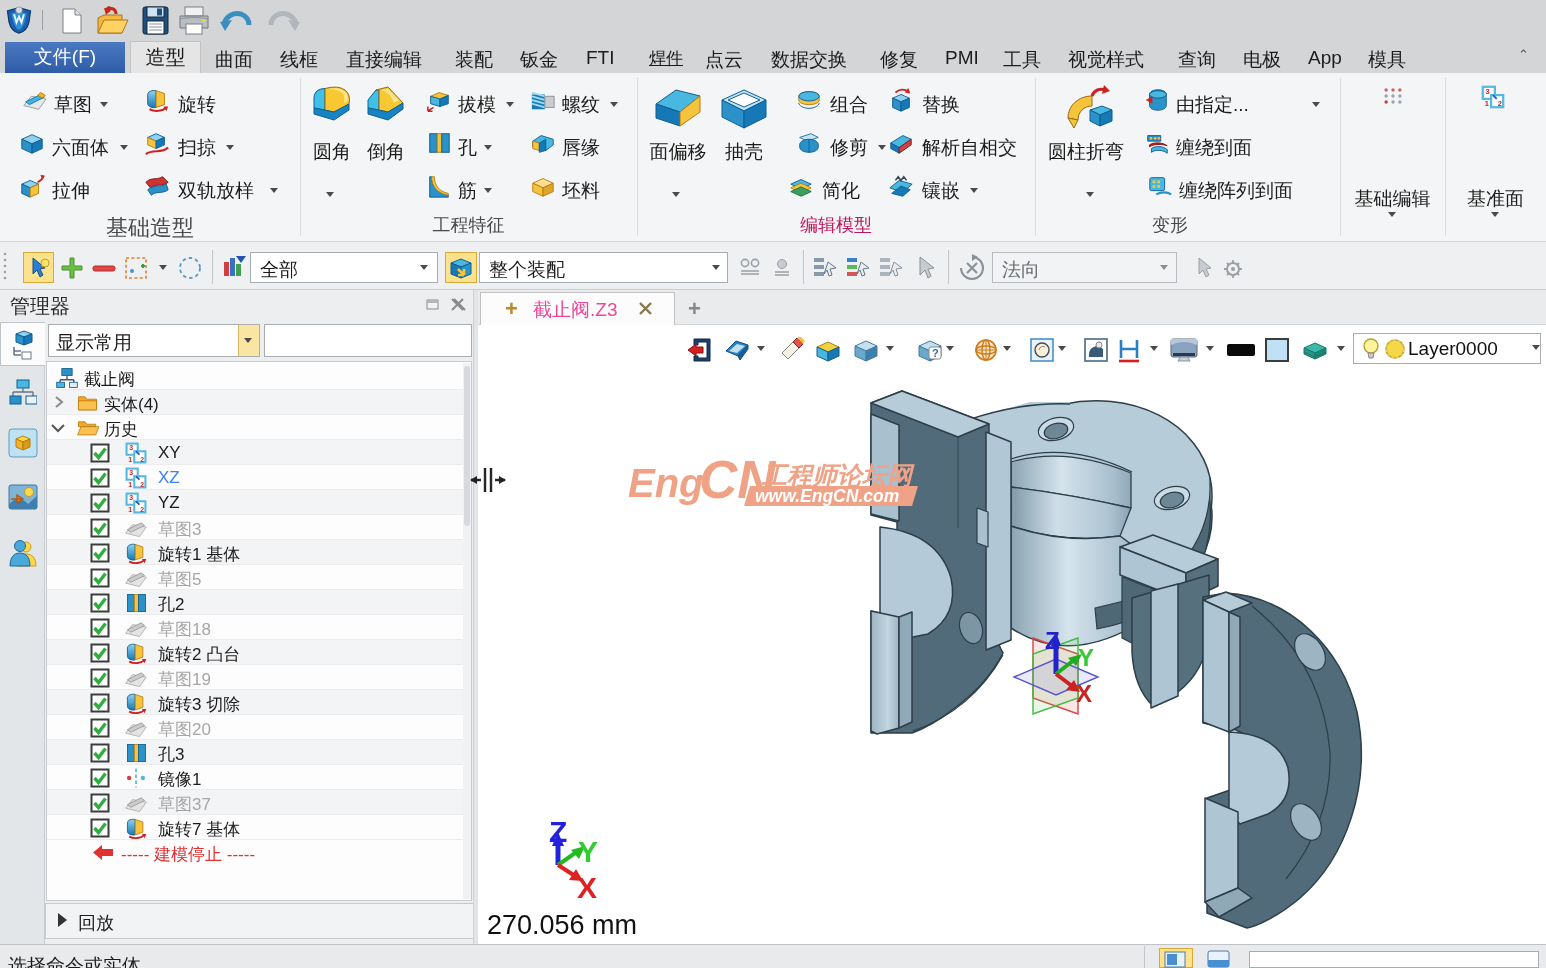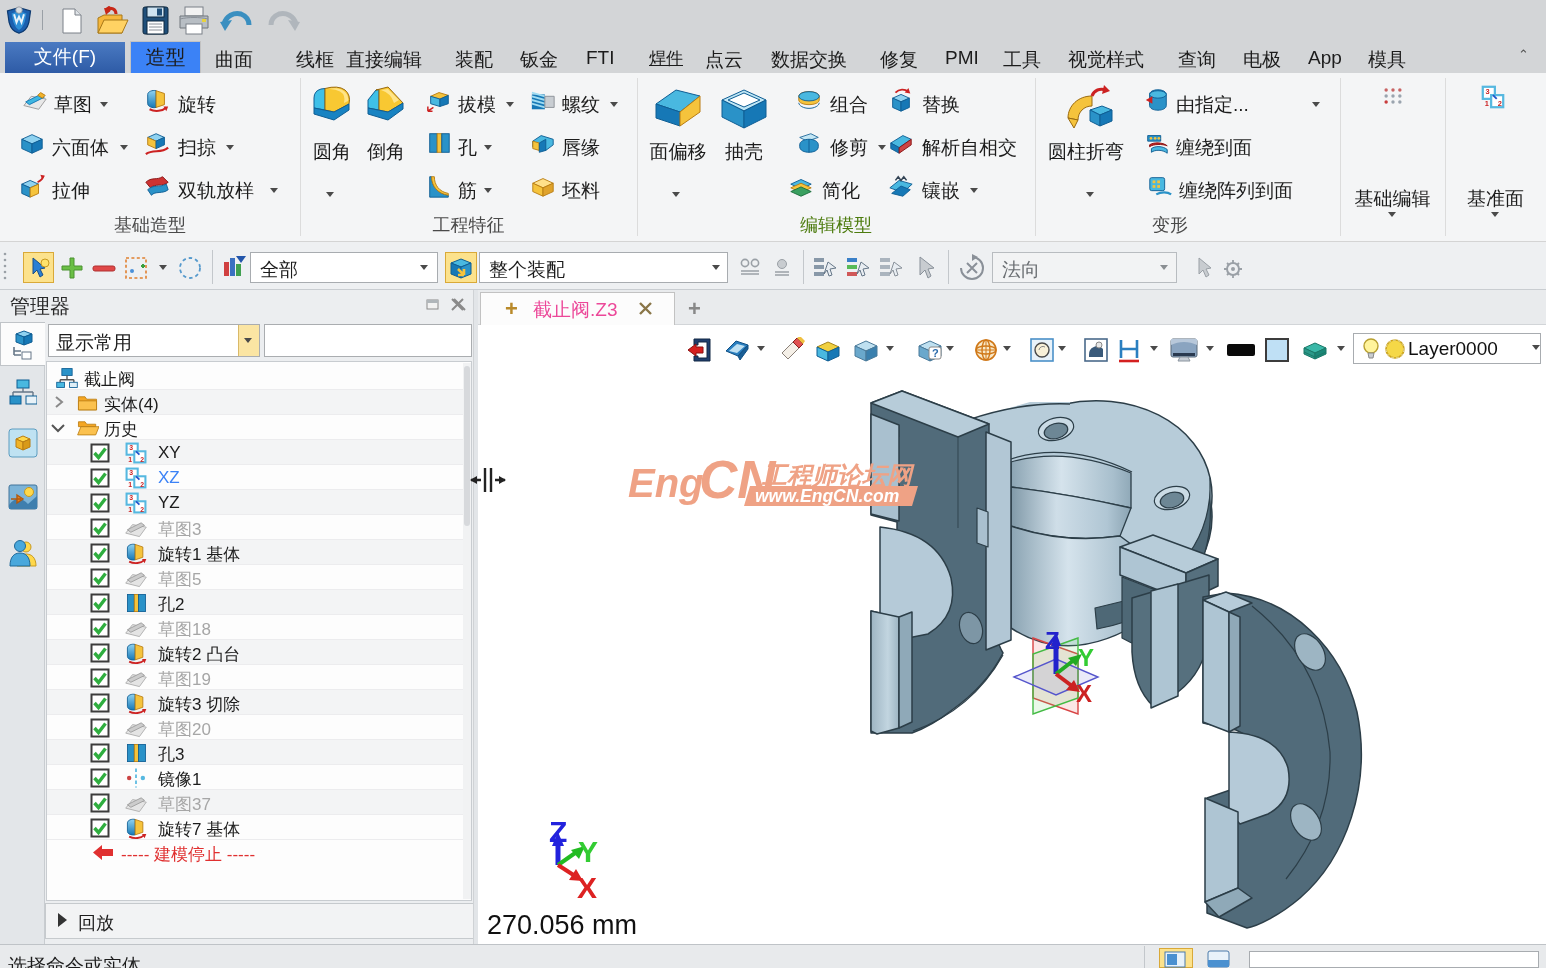--- a/index.html
+++ b/index.html
@@ -52,24 +52,24 @@
     <path d="M0 14 L12 12 L5 23 Z" fill="#3a8fc0"></path>
   </svg>
   <svg class="abs" style="left:268px;top:8px" width="32" height="26">
     <path d="M28 16 C26 8 18 4 11 6 C6 8 3 12 3 17" fill="none" stroke="#b0b6bc" stroke-width="5"></path>
     <path d="M32 14 L20 12 L27 23 Z" fill="#b0b6bc"></path>
   </svg>
 </div>
 
 <div class="abs" style="left:0;top:40px;width:1546px;height:33px;background:#d3d5d7;"></div>
 <div class="abs" style="left:5px;top:42px;width:120px;height:31px;background:linear-gradient(#4a7ac2,#2e5ba6);color:#fff;font-size:19px;text-align:center;line-height:30px;">文件(F)</div>
-<div class="abs" style="left:130px;top:41px;width:71px;height:32px;background:#3b82f6;border:1px solid #c2c2c2;border-bottom:none;color:#1c1c1c;font-size:20px;text-align:center;line-height:30px;">造型</div>
+<div class="abs" style="left:130px;top:41px;width:71px;height:32px;background:#e5e5e5;border:1px solid #c2c2c2;border-bottom:none;color:#1c1c1c;font-size:20px;text-align:center;line-height:30px;">造型</div>
 <div id="menutabs">
   <div class="abs txt" style="left:215px;top:47px;font-size:19px;">曲面</div>
-  <div class="abs txt" style="left:296px;top:47px;font-size:19px;">线框</div>
+  <div class="abs txt" style="left:280px;top:47px;font-size:19px;">线框</div>
   <div class="abs txt" style="left:346px;top:47px;font-size:19px;">直接编辑</div>
   <div class="abs txt" style="left:455px;top:47px;font-size:19px;">装配</div>
   <div class="abs txt" style="left:520px;top:47px;font-size:19px;">钣金</div>
   <div class="abs txt" style="left:586px;top:47px;font-size:19px;">FTI</div>
   <div class="abs txt" style="left:649px;top:47px;font-size:17px;text-decoration:underline;">焊件</div>
   <div class="abs txt" style="left:705px;top:47px;font-size:19px;">点云</div>
   <div class="abs txt" style="left:771px;top:47px;font-size:19px;">数据交换</div>
   <div class="abs txt" style="left:880px;top:47px;font-size:19px;">修复</div>
   <div class="abs txt" style="left:945px;top:47px;font-size:19px;">PMI</div>
   <div class="abs txt" style="left:1003px;top:47px;font-size:19px;">工具</div>
@@ -301,23 +301,23 @@
 </svg>
 
 <div id="ribbon">
 
   <div class="abs" style="left:300px;top:78px;width:1px;height:158px;background:#dcdcdc;"></div>
   <div class="abs" style="left:637px;top:78px;width:1px;height:158px;background:#dcdcdc;"></div>
   <div class="abs" style="left:1035px;top:78px;width:1px;height:158px;background:#dcdcdc;"></div>
   <div class="abs" style="left:1340px;top:78px;width:1px;height:158px;background:#dcdcdc;"></div>
   <div class="abs" style="left:1445px;top:78px;width:1px;height:158px;background:#dcdcdc;"></div>
 
-  <div class="abs txt" style="left:0px;top:213px;width:300px;text-align:center;font-size:18px;color:#4a4a4a;">基础造型</div>
+  <div class="abs txt" style="left:0px;top:213px;width:300px;text-align:center;font-size:22px;color:#4a4a4a;">基础造型</div>
   <div class="abs txt" style="left:300px;top:213px;width:337px;text-align:center;font-size:18px;color:#4a4a4a;">工程特征</div>
-  <div class="abs txt" style="left:637px;top:213px;width:398px;text-align:center;font-size:18px;color:#4d7c0f;">编辑模型</div>
+  <div class="abs txt" style="left:637px;top:213px;width:398px;text-align:center;font-size:18px;color:#be185d;">编辑模型</div>
   <div class="abs txt" style="left:1035px;top:213px;width:270px;text-align:center;font-size:18px;color:#4a4a4a;">变形</div>
 
   <svg class="abs" style="left:22px;top:87px" width="26" height="26">
       <use href="#i-sketch"></use>
     </svg>
   <div class="rtx" style="left:54px;top:92px;">草图</div>
     <div class="dd" style="left:100px;top:102px;"></div>
   <svg class="abs" style="left:144px;top:87px" width="26" height="26">
       <use href="#i-revolve"></use>
     </svg>

